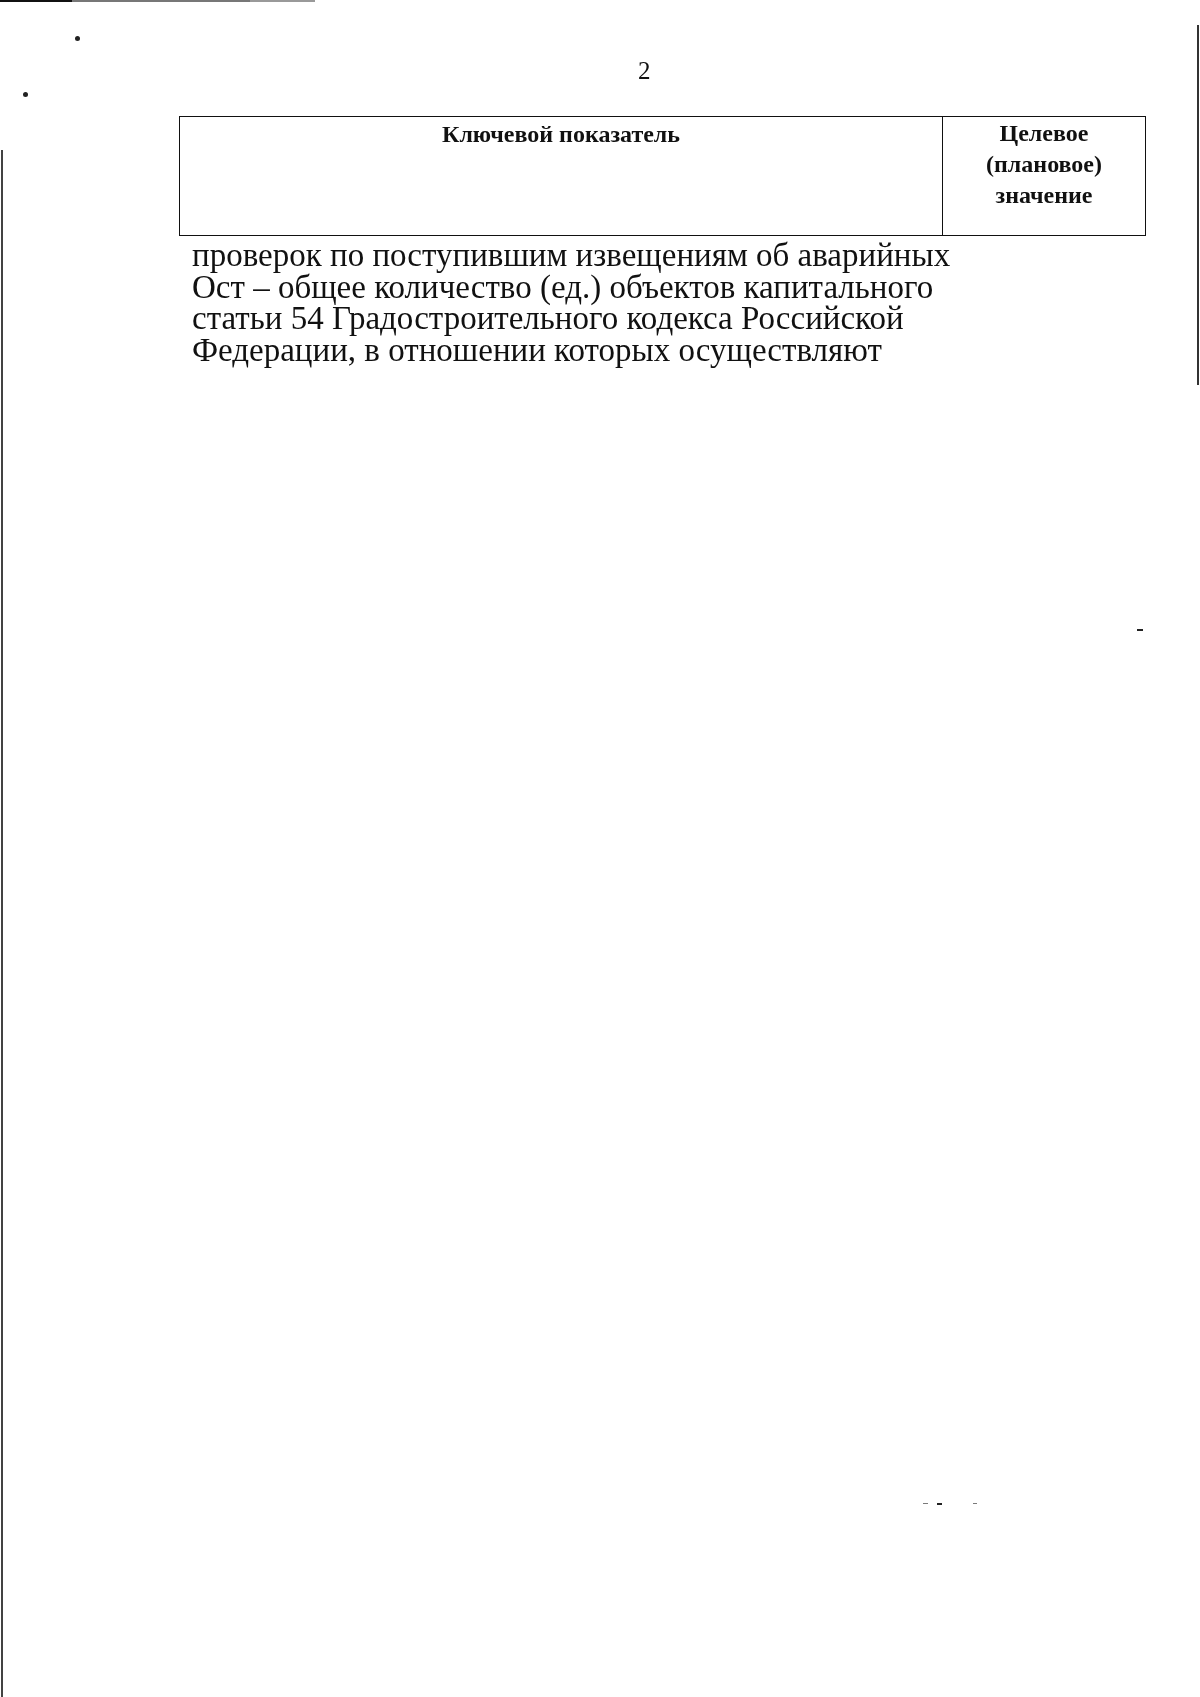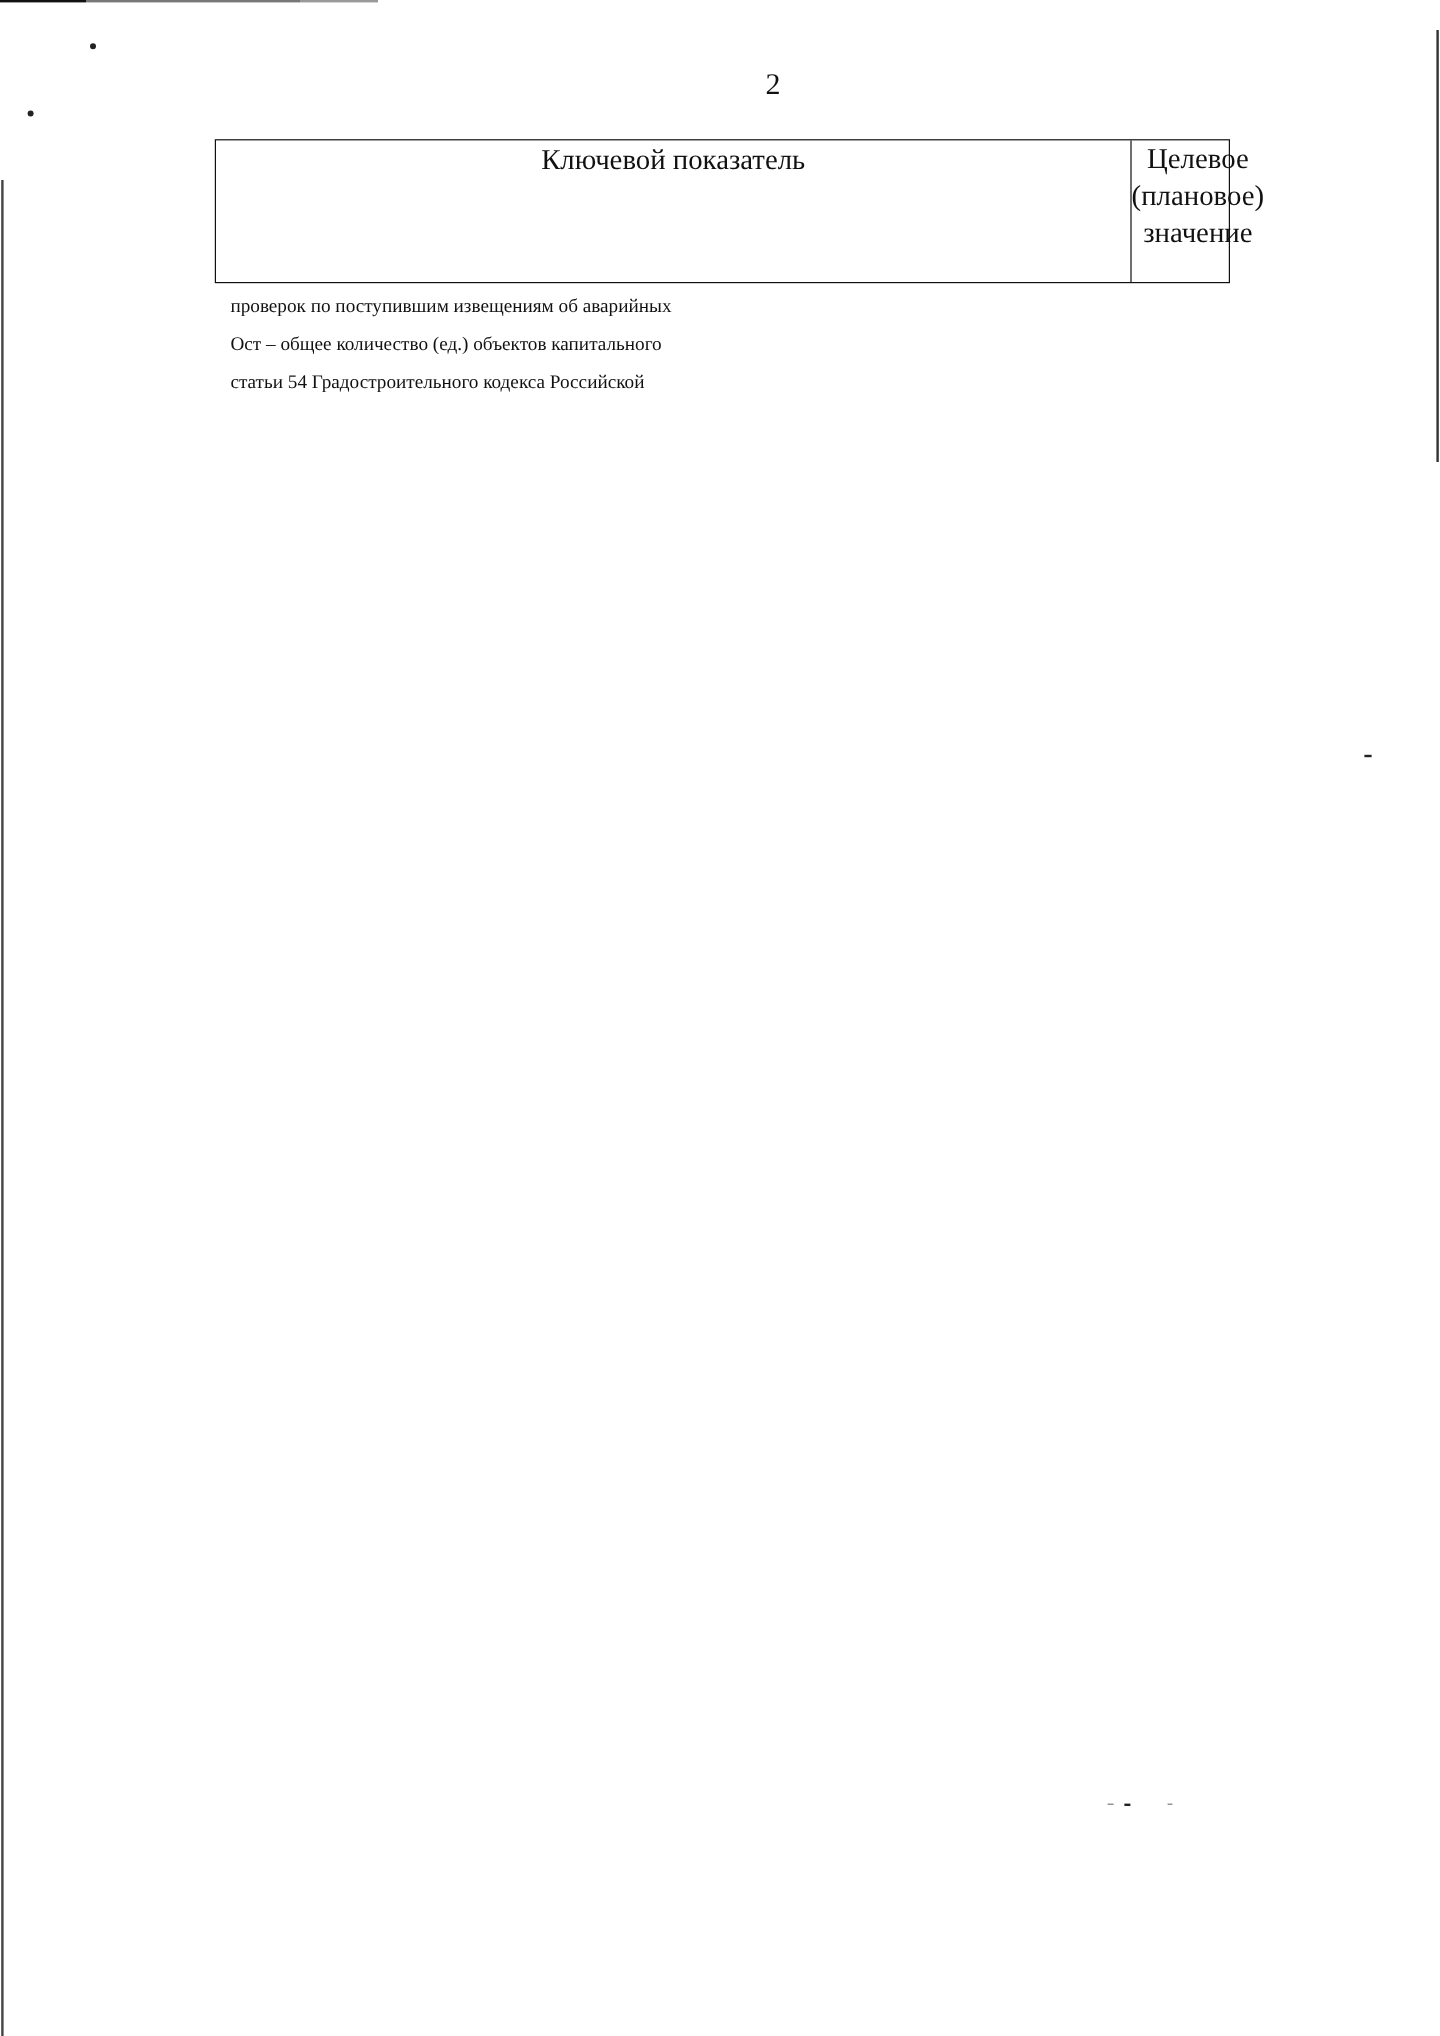--- a/index.html
+++ b/index.html
@@ -44,25 +44,26 @@
       position: absolute;
       left: 638px;
       top: 57px;
       font-size: 25px;
       line-height: 28px;
     }
     .kpi-table {
       position: absolute;
       left: 179px;
       top: 116px;
-      width: 846px;
+      width: 967px;
       height: 120px;
       border: 1.5px solid #111;
       box-sizing: border-box;
       display: flex;
+      font-weight: bold;
     }
     .kpi-col-indicator {
       flex: 0 0 763px;
       border-right: 1.5px solid #111;
       box-sizing: border-box;
       text-align: center;
       font-size: 24px;
       line-height: 30px;
       padding-top: 2px;
     }
@@ -74,21 +75,21 @@
       padding-top: 1px;
     }
     .kpi-col-target span {
       display: block;
     }
     .body-text {
       position: absolute;
       left: 192px;
       top: 240px;
       width: 700px;
-      font-size: 16px;
+      font-size: 33px;
       line-height: 31.6px;
     }
     .body-text p {
       margin: 0;
       white-space: nowrap;
     }
   </style>
 </head>
 <body>
 
@@ -110,13 +111,14 @@
     <span>Целевое</span>
     <span>(плановое)</span>
     <span>значение</span>
   </div>
 </div>
 
 <div class="body-text">
   <p>проверок по поступившим извещениям об аварийных</p>
   <p>Ост – общее количество (ед.) объектов капитального</p>
   <p>статьи 54 Градостроительного кодекса Российской</p>
+  <p>Федерации, в отношении которых осуществляют</p>
 </div>
 
 </body></html>

